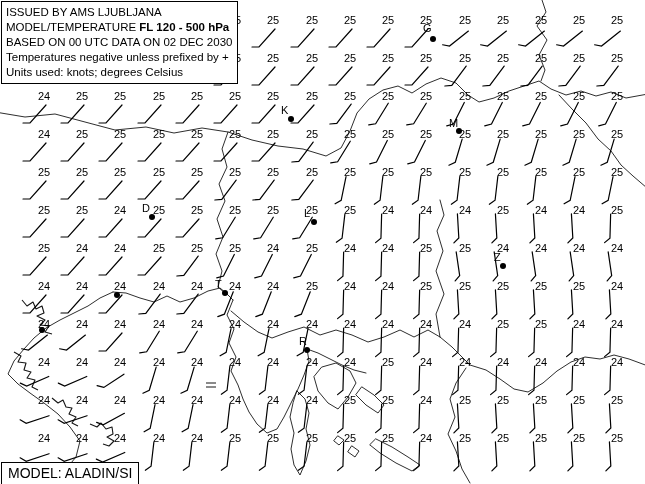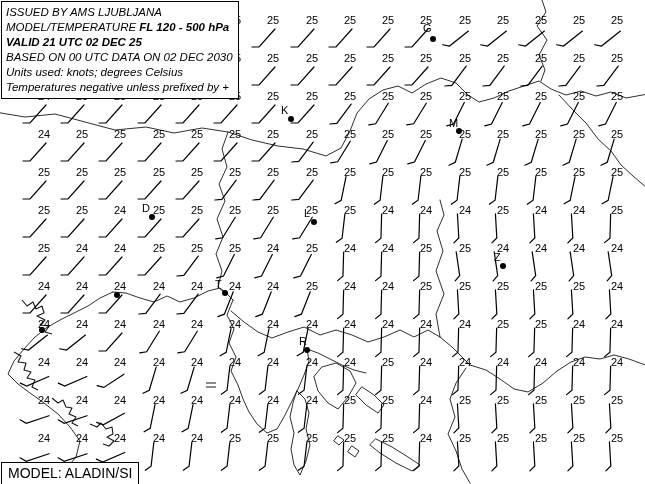--- a/index.html
+++ b/index.html
@@ -12,21 +12,21 @@
   #barb-layer,#station-layer{position:absolute;left:0;top:0;width:645px;height:484px;z-index:2;}
   .temp{
     position:absolute;font-size:11px;line-height:14px;color:#000;
     letter-spacing:0px;white-space:nowrap;
   }
   .barb{position:absolute;width:26px;height:26px;overflow:visible;}
   .station-label{position:absolute;font-size:11px;line-height:12px;color:#000;}
   .station-dot,.city-dot{position:absolute;width:6px;height:6px;border-radius:50%;background:#000;}
   #header-box{
     position:absolute;left:1px;top:1px;z-index:5;background:#ffffff;
-    border:1px solid #000;padding:3px 5px 3px 4px;font-size:11.5px;line-height:15px;font-style:italic;
+    border:1px solid #000;padding:3px 5px 3px 4px;font-size:11.5px;line-height:15px;
   }
   #header-box .hline{white-space:nowrap;}
   #header-box .b{font-weight:bold;}
   #model-box{
     position:absolute;left:1px;top:462px;z-index:5;background:#ffffff;
     border:1px solid #000;padding:2px 6px;font-size:14px;line-height:17px;white-space:nowrap;
   }
 </style>
 </head>
 <body>
@@ -811,20 +811,19 @@
       <div class="station-dot" style="left: 222px; top: 290px;"></div>
       <span class="station-label" style="left: 299px; top: 335px;">R</span>
       <div class="station-dot" style="left: 304px; top: 347px;"></div>
       <div class="city-dot" style="left: 39px; top: 327px;"></div>
       <div class="city-dot" style="left: 114px; top: 292px;"></div>
     </div>
 
   <div id="header-box">
     <div class="hline">ISSUED BY AMS LJUBLJANA</div>
     <div class="hline"><span>MODEL/TEMPERATURE </span><span class="b">FL 120 - 500 hPa</span></div>
-    <div class="hline b">VALID 21 UTC 02 DEC 25</div>
     <div class="hline">BASED ON 00 UTC DATA ON 02 DEC 2030</div>
+    <div class="hline">Temperatures negative unless prefixed by +</div>
     <div class="hline">Units used: knots; degrees Celsius</div>
-    <div class="hline">Temperatures negative unless prefixed by +</div>
   </div>
 
   <div id="model-box">MODEL: ALADIN/SI</div>
 </div>
 
 </body></html>

